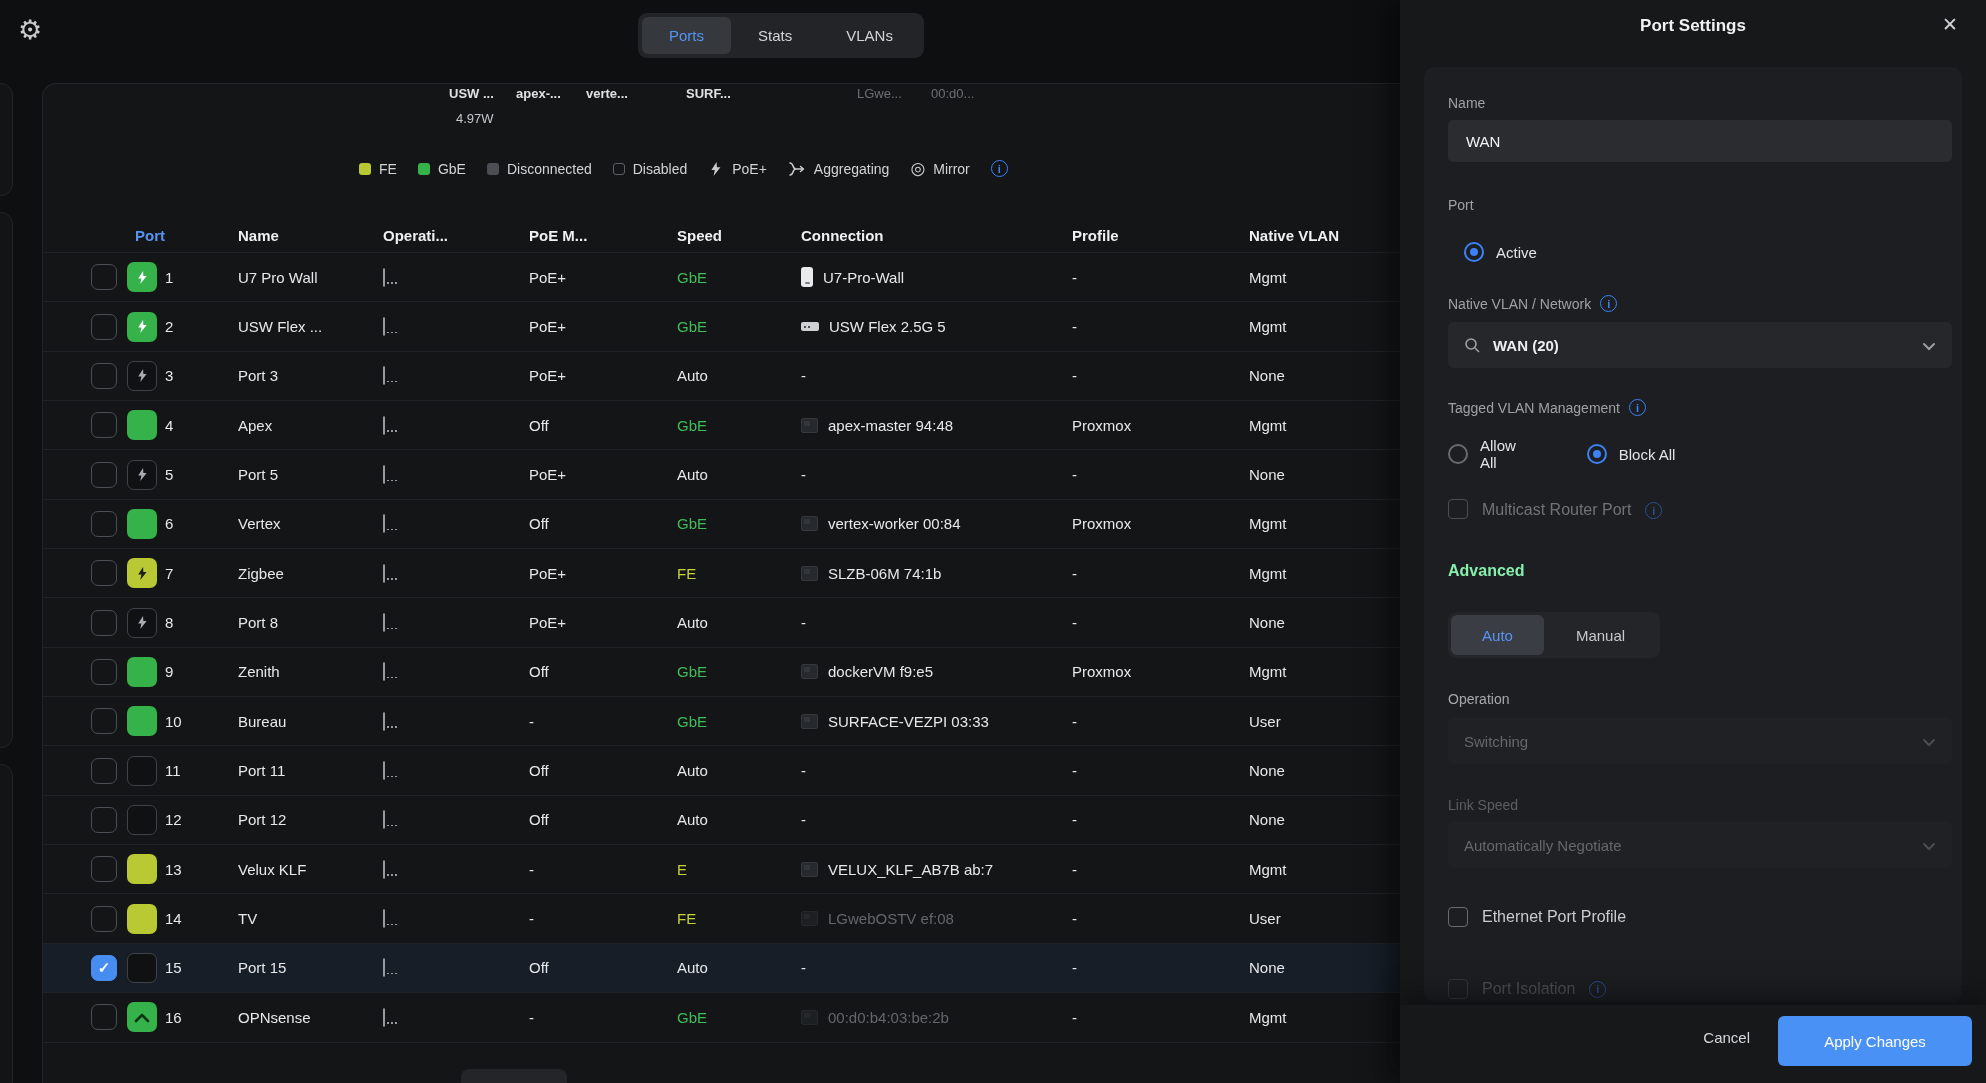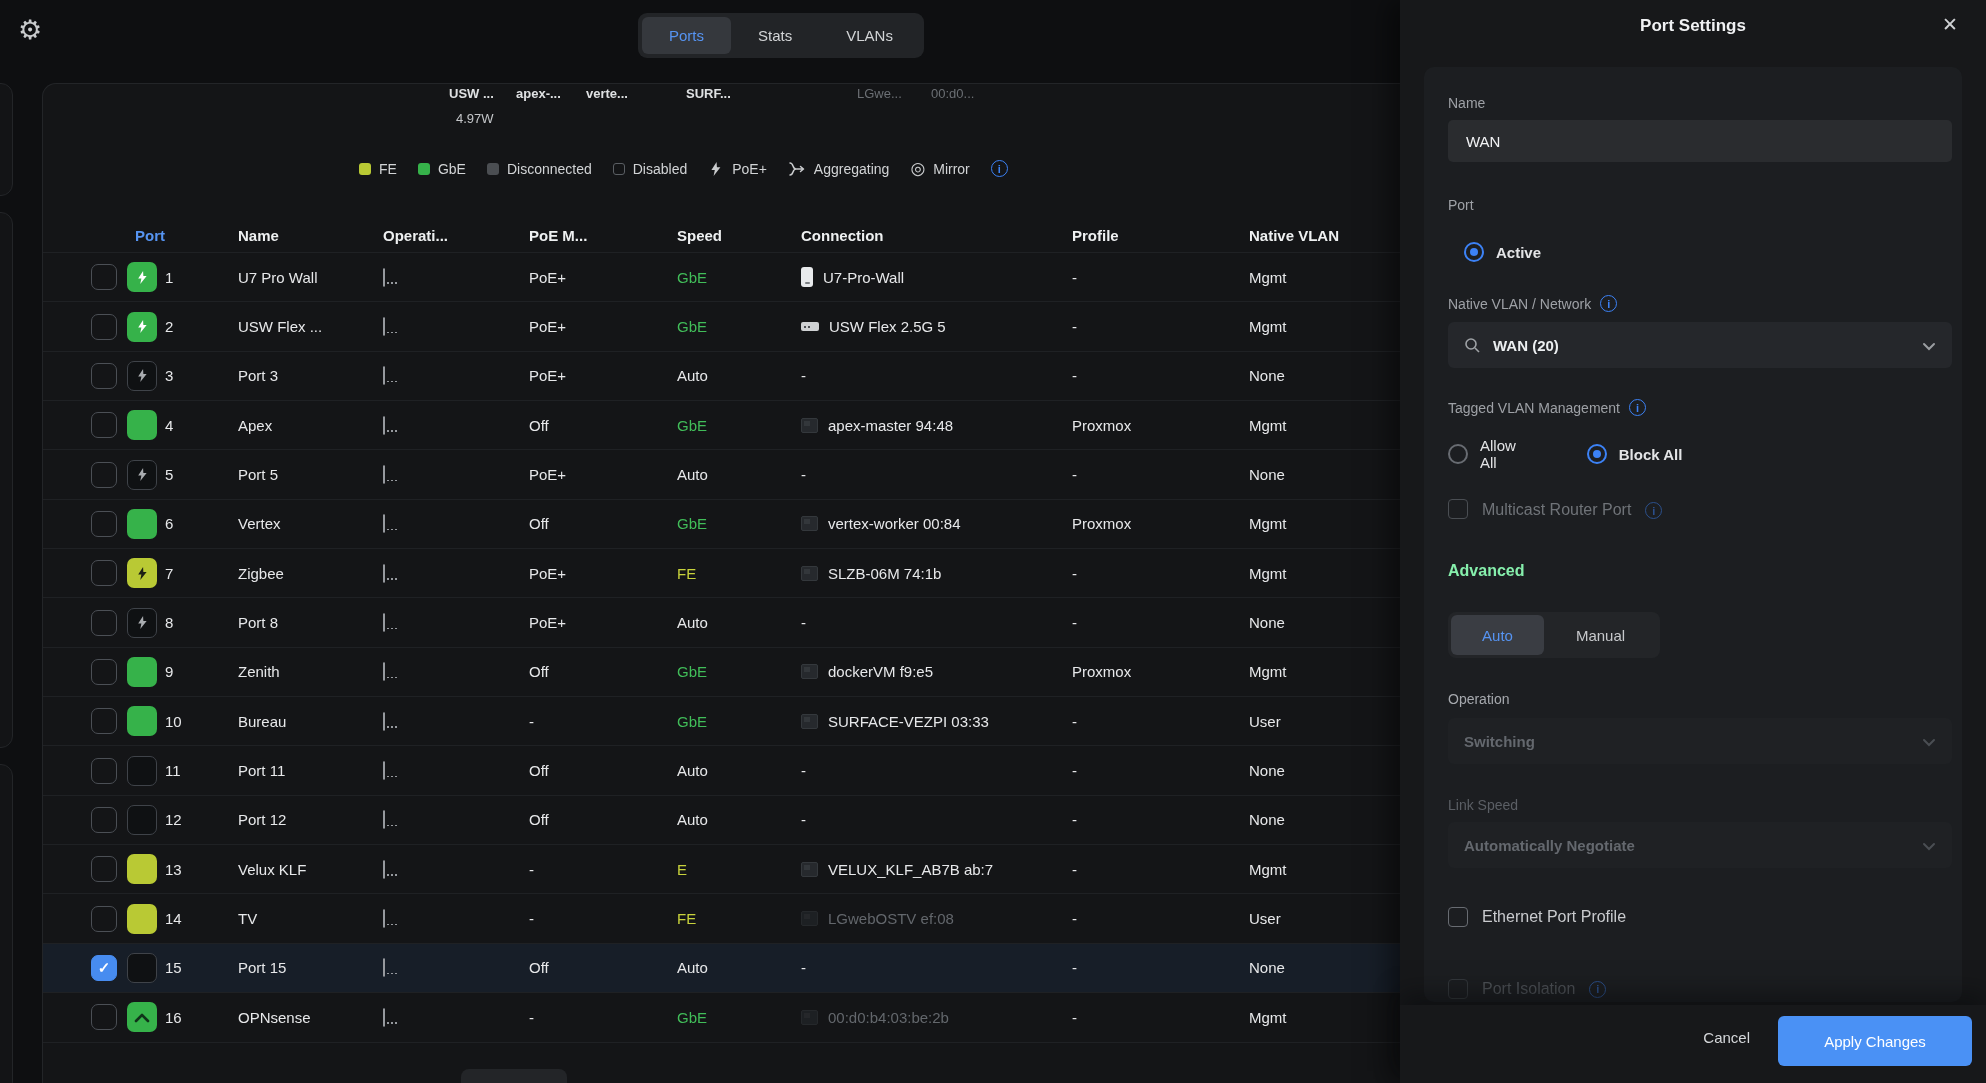--- a/index.html
+++ b/index.html
@@ -76,21 +76,21 @@
 
   
   .panel { position:absolute; left:1400px; top:0; width:586px; height:1083px; background:#17181a; box-shadow:-10px 0 26px rgba(0,0,0,.5); }
   .panel-title { position:absolute; left:0; right:0; top:16px; text-align:center; font-size:17px; font-weight:700; color:#f0f1f3; }
   .close-x { position:absolute; right:28px; top:13px; font-size:19px; color:#cfd1d4; cursor:pointer; }
   .pcard { position:absolute; left:24px; top:67px; width:538px; height:935px; background:#1c1e21; border-radius:10px; }
   .pcard > * { position:absolute; }
   .flabel { font-size:14px; color:#9ea1a6; display:flex; align-items:center; gap:9px; }
   .flabel.bright { color:#a6a9ae; } .flabel.dim2 { color:#5b5f65; }
   .tinput { left:24px; width:504px; height:42px; background:#2a2c2f; border-radius:5px; display:flex; align-items:center; padding:8px 18px; font-size:15px; color:#f2f3f5; }
-  .sel { left:24px; width:504px; height:46px; border-radius:6px; display:flex; align-items:center; padding:0 16px; font-size:15px; gap:12px;font-weight:bold; }
+  .sel { left:24px; width:504px; height:46px; border-radius:6px; display:flex; align-items:center; padding:0 16px; font-size:15px; gap:12px; }
   .sel.enabled { background:#25272b; color:#eceff1; font-weight:600; }
   .sel.disabled { background:#1f2124; color:#64686e; }
   .sel .chev { margin-left:auto; }
   .radio-row { display:flex; align-items:center; gap:38px; }
   .radio { display:flex; align-items:center; gap:12px; font-size:15px; color:#e3e4e6; cursor:pointer; }
   .rdot { width:20px; height:20px; border-radius:50%; border:2px solid #686c72; position:relative; flex:0 0 auto; }
   .radio.sel .rdot { border-color:#3c82f6; }
   .radio.sel .rdot::after { content:""; position:absolute; left:4px; top:4px; width:8px; height:8px; border-radius:50%; background:#3c82f6; }
   .pcheck { display:flex; align-items:center; gap:14px; font-size:16px; cursor:pointer; }
   .pbox { width:20px; height:20px; border-radius:4px; border:1.6px solid #686c72; flex:0 0 auto; }

